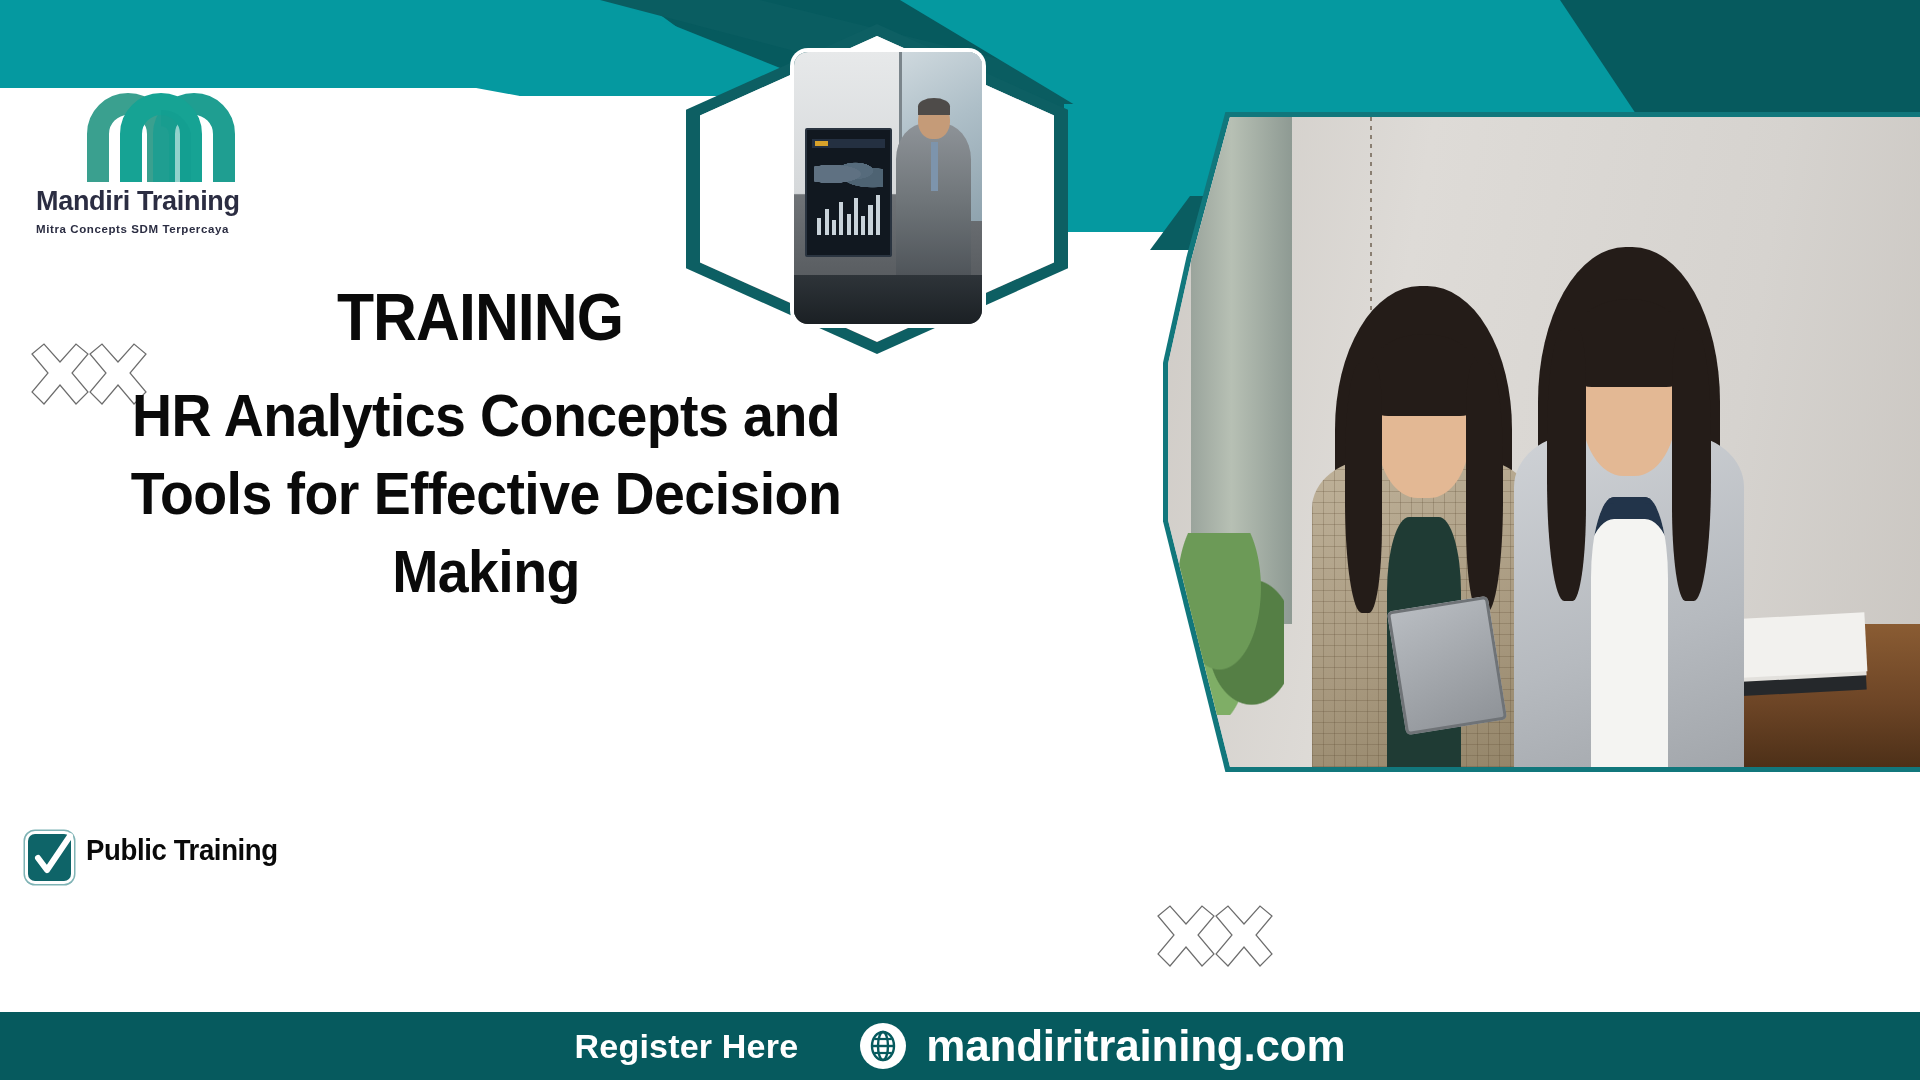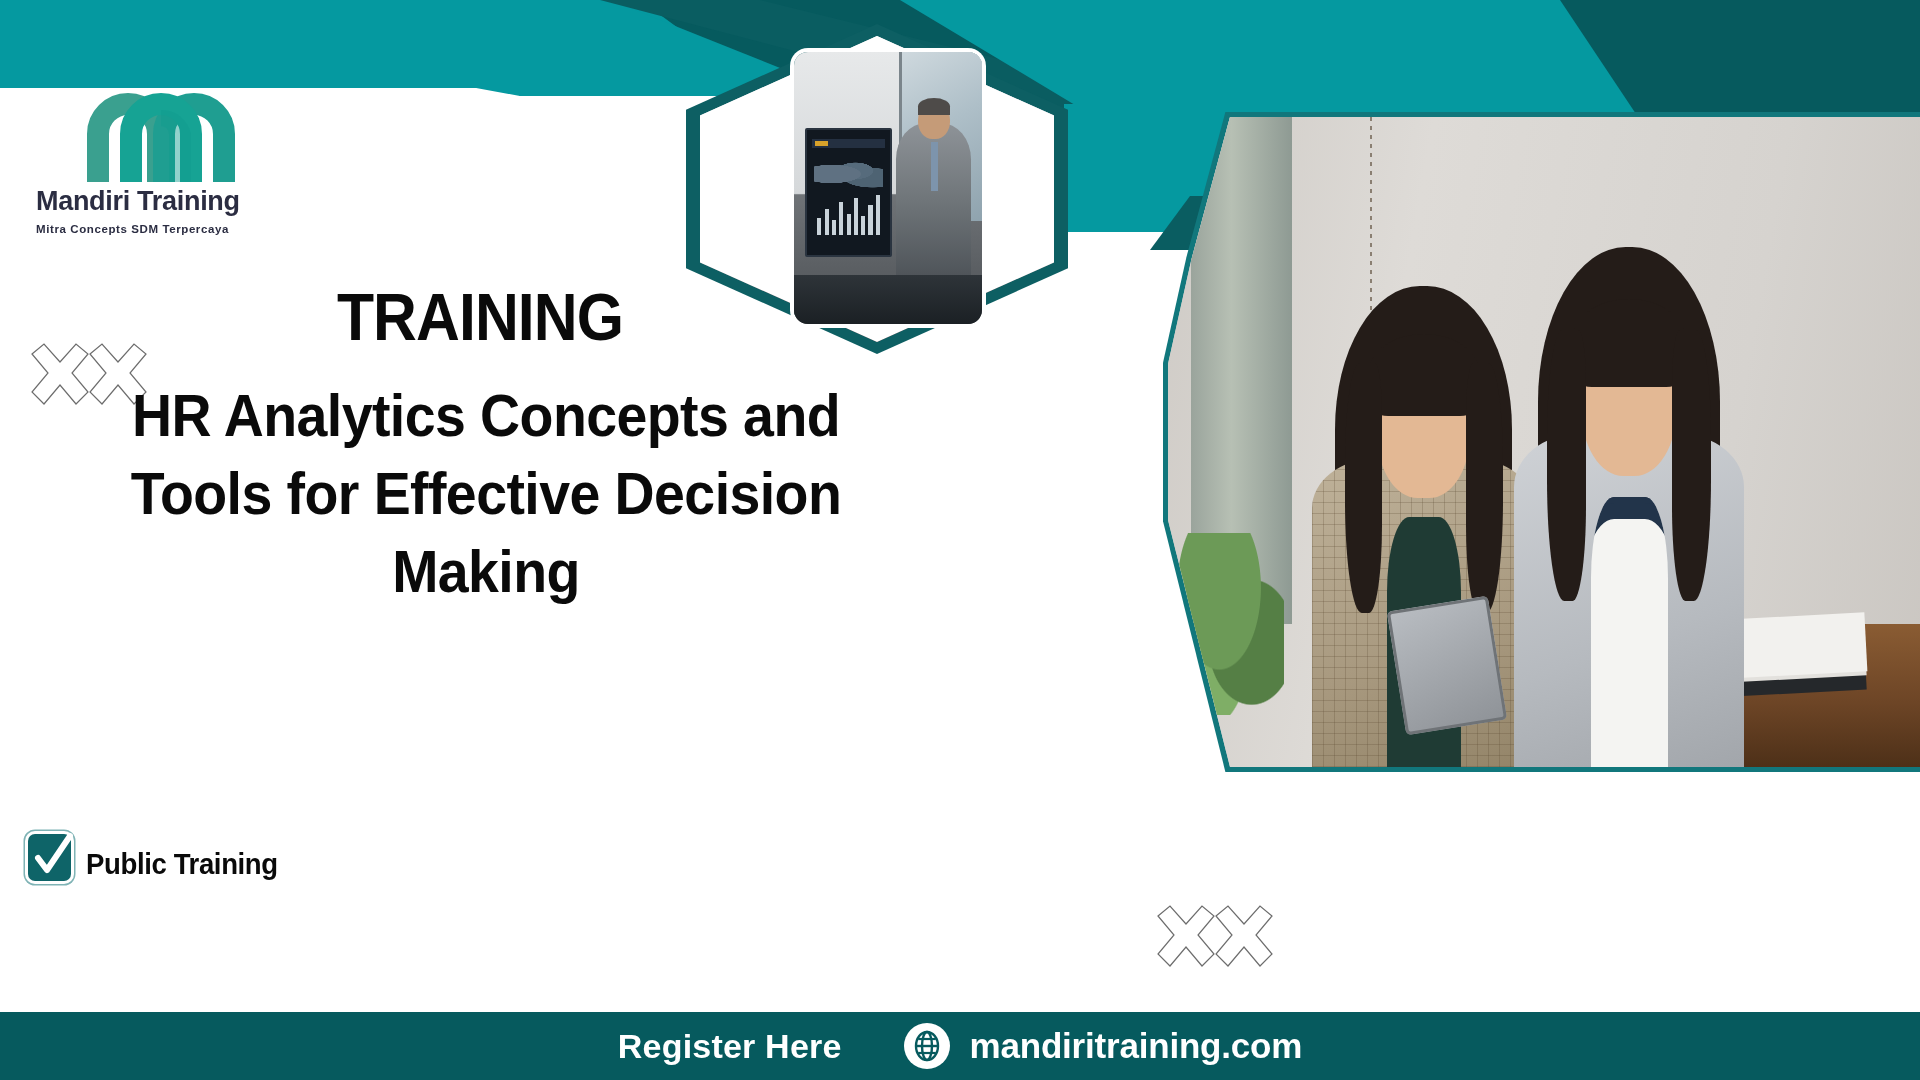--- a/index.html
+++ b/index.html
@@ -341,21 +341,21 @@
   
   .modes {
     position: absolute;
     left: 28px;
     top: 834px;
     display: flex;
     align-items: center;
   }
   .mode {
     display: flex;
-    align-items: flex-end;
+    align-items: flex-start;
     margin-right: 42px;
   }
   .mode .box {
     width: 43px; height: 47px;
     flex: 0 0 auto;
     background: #0e6468;
     border-radius: 7px;
     box-shadow: 0 0 0 3px #ffffff, 0 0 0 4.5px #7fb3b5;
     position: relative;
     margin-right: 15px;
@@ -390,21 +390,21 @@
   }
   .footer .globe {
     width: 46px; height: 46px;
     border-radius: 50%;
     background: #ffffff;
     display: flex; align-items: center; justify-content: center;
     margin-right: 20px;
     flex: 0 0 auto;
   }
   .footer .url {
-    font-size: 35px;
+    font-size: 44px;
     font-weight: bold;
     color: #ffffff;
     letter-spacing: -0.2px;
   }
 </style>
 </head>
 <body>
 
 <div class="poster">
 

